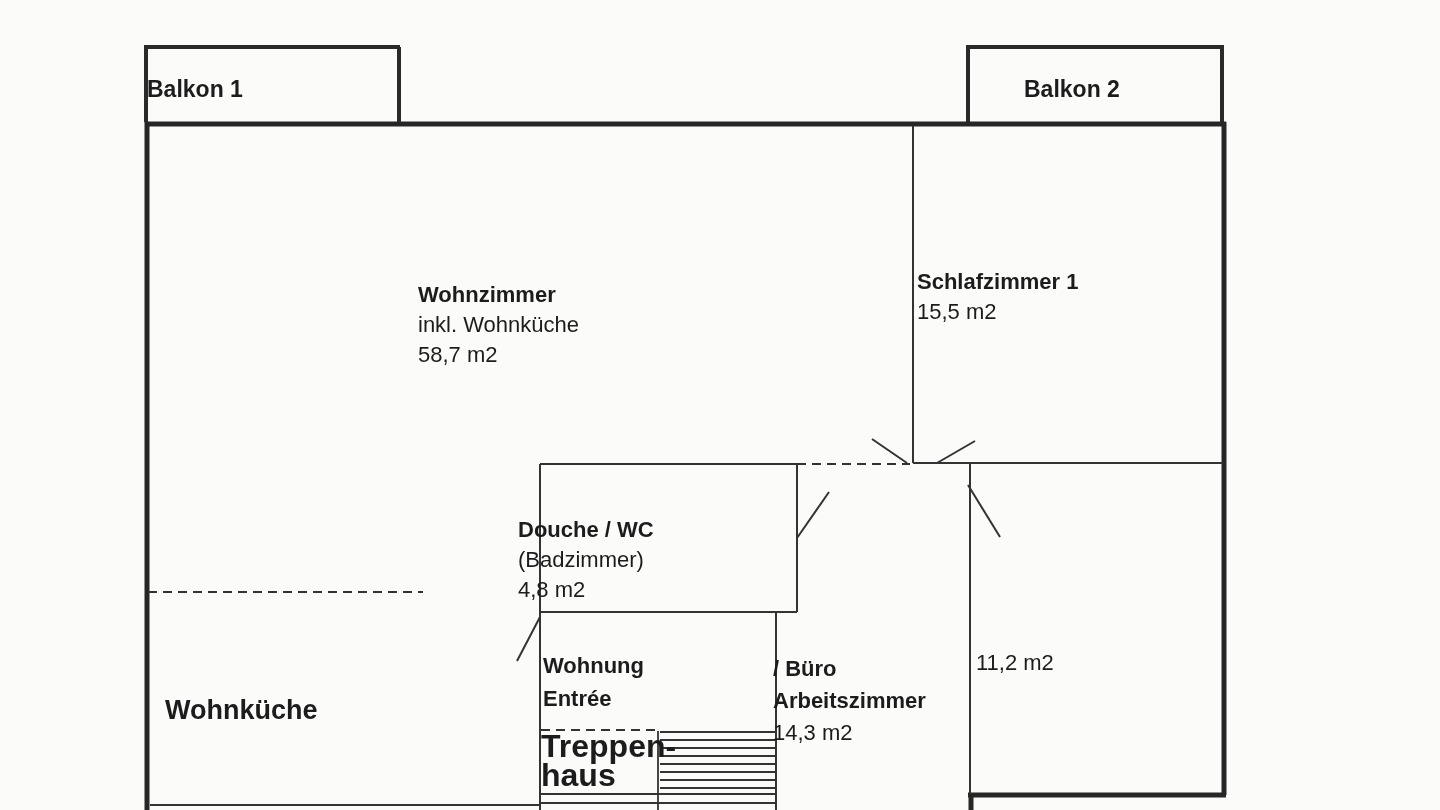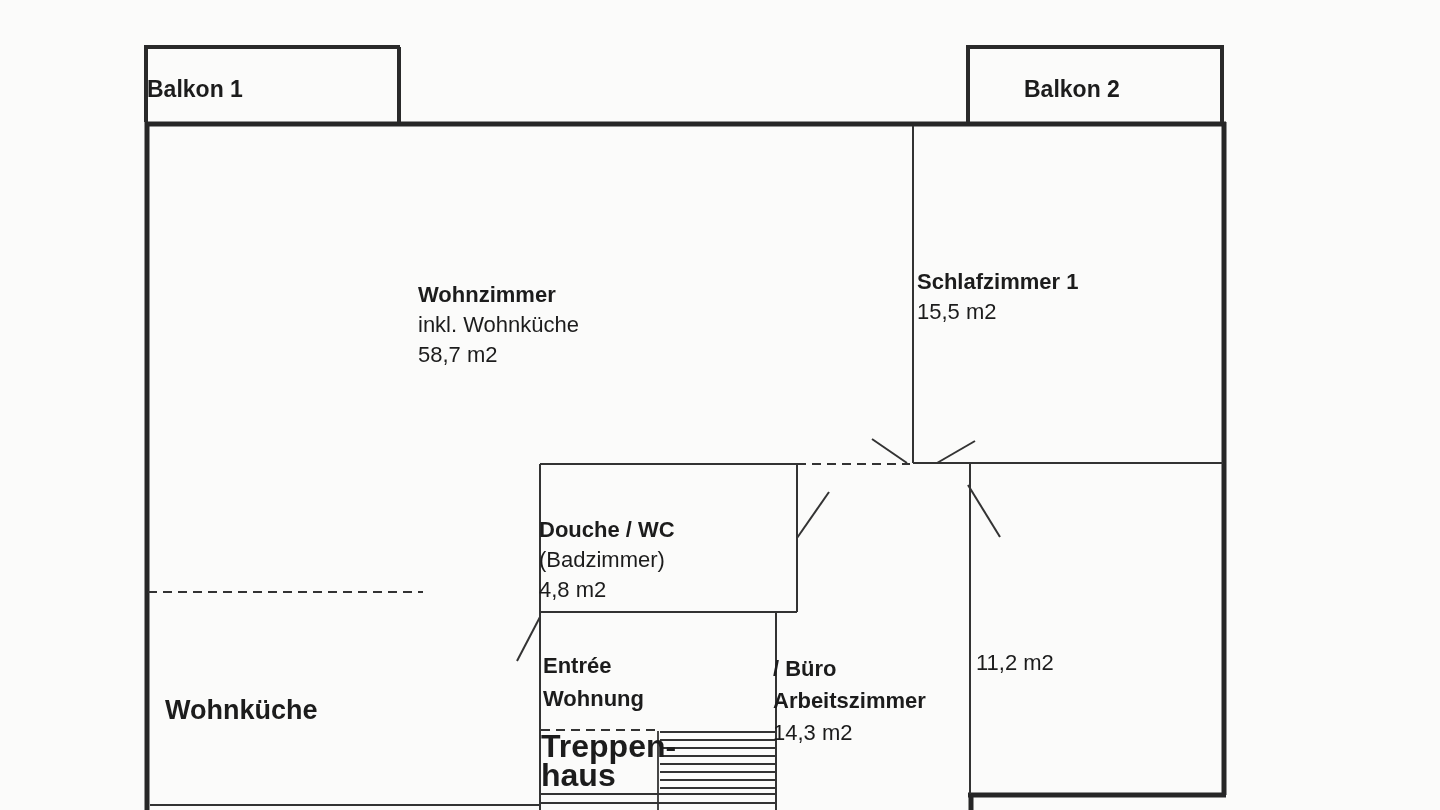--- a/index.html
+++ b/index.html
@@ -114,29 +114,29 @@
     <div class="b">Wohnzimmer</div>
     <div>inkl. Wohnküche</div>
     <div>58,7 m2</div>
   </div>
 
   <div class="label fs26" style="left:917px;top:267px;width:300px;">
     <div class="b">Schlafzimmer 1</div>
     <div>15,5 m2</div>
   </div>
 
-  <div class="label fs26" style="left:539px;top:515px;width:300px;">
+  <div class="label fs26" style="left:518px;top:515px;width:300px;">
     <div class="b">Douche / WC</div>
     <div>(Badzimmer)</div>
     <div>4,8 m2</div>
   </div>
 
   <div class="label lh33 fs26" style="left:543px;top:649px;width:230px;">
+    <div class="b">Wohnung</div>
     <div class="b">Entrée</div>
-    <div class="b">Wohnung</div>
   </div>
 
   <div class="label lh29" style="left:541px;top:732px;width:118px;">
     <div class="b">Treppen-</div>
     <div class="b">haus</div>
   </div>
 
   <div class="label fs26" style="left:773px;top:653px;width:200px;line-height:32px;">
     <div class="b">/ Büro</div>
     <div class="b">Arbeitszimmer</div>

